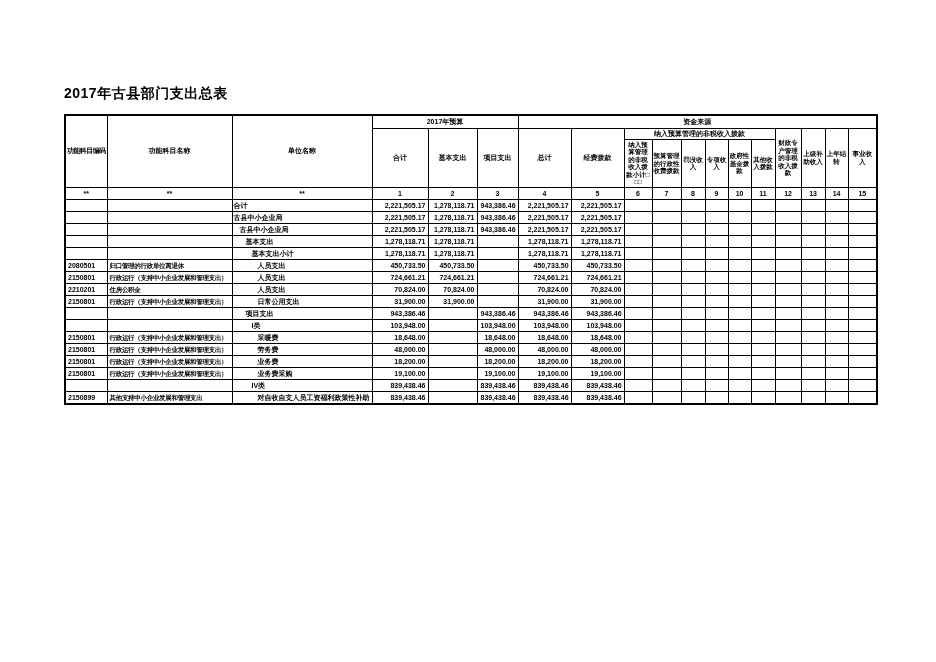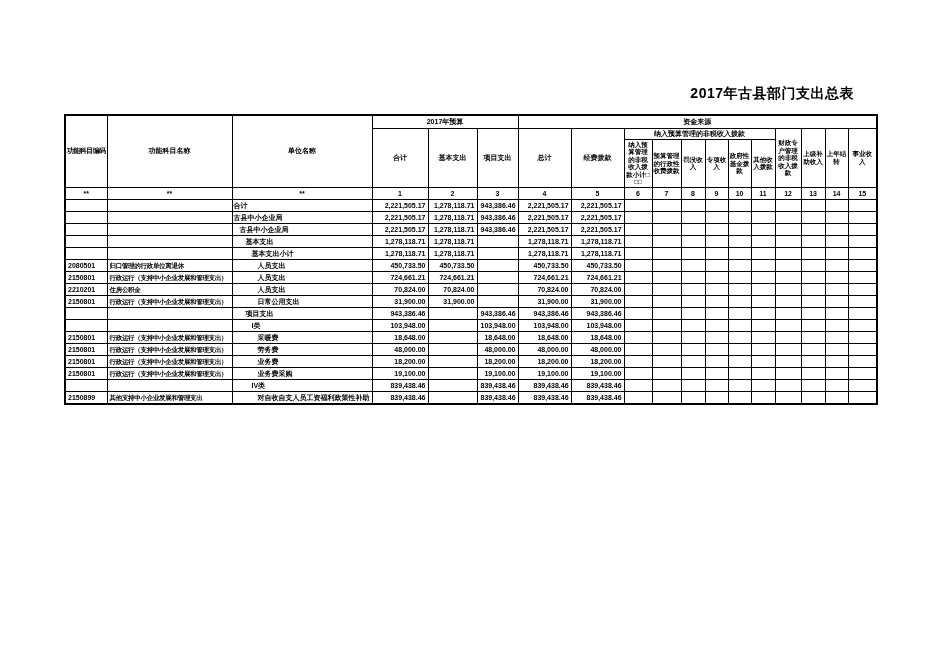--- a/index.html
+++ b/index.html
@@ -1,18 +1,18 @@
 <!DOCTYPE html>
 <html><head>
 <meta charset="utf-8">
 <style>
   html,body{margin:0;padding:0;background:#ffffff;}
   body{width:936px;height:662px;position:relative;overflow:hidden;
        font-family:"Liberation Sans","DejaVu Sans",sans-serif;color:#000;}
-  .page-title{position:absolute;left:64px;top:85px;width:790px;text-align:right;
+  .page-title{position:absolute;left:64px;top:85px;width:790px;text-align:left;
        font-size:14px;font-weight:bold;letter-spacing:0.5px;}
   table.budget{position:absolute;left:64px;top:114px;width:812px;
        border-collapse:collapse;table-layout:fixed;border:2px solid #000;}
   .budget th,.budget td{border:1px solid #000;padding:0;font-weight:bold;
        overflow:hidden;vertical-align:middle;}
   .budget th{font-size:7px;text-align:center;line-height:1.15;}
   .hdr-a th{height:12px;}
   .hdr-b th{height:10px;}
   .hdr-c th{height:40px;font-size:6.5px;white-space:normal;word-break:break-all;padding:1px 1px;}
   .h-left{font-size:7px;}

